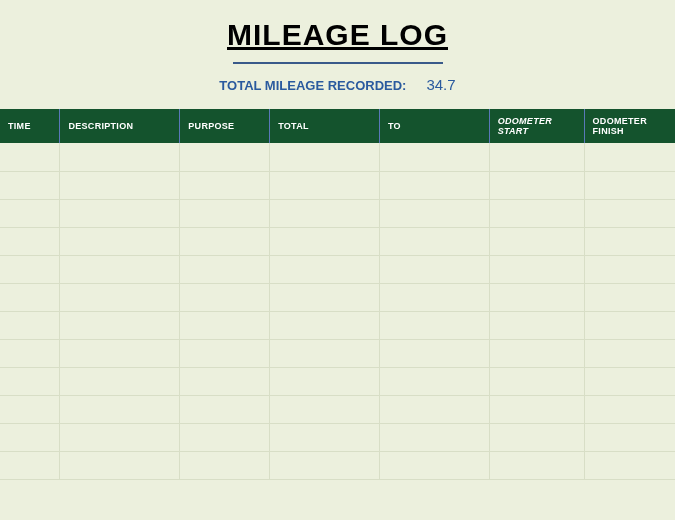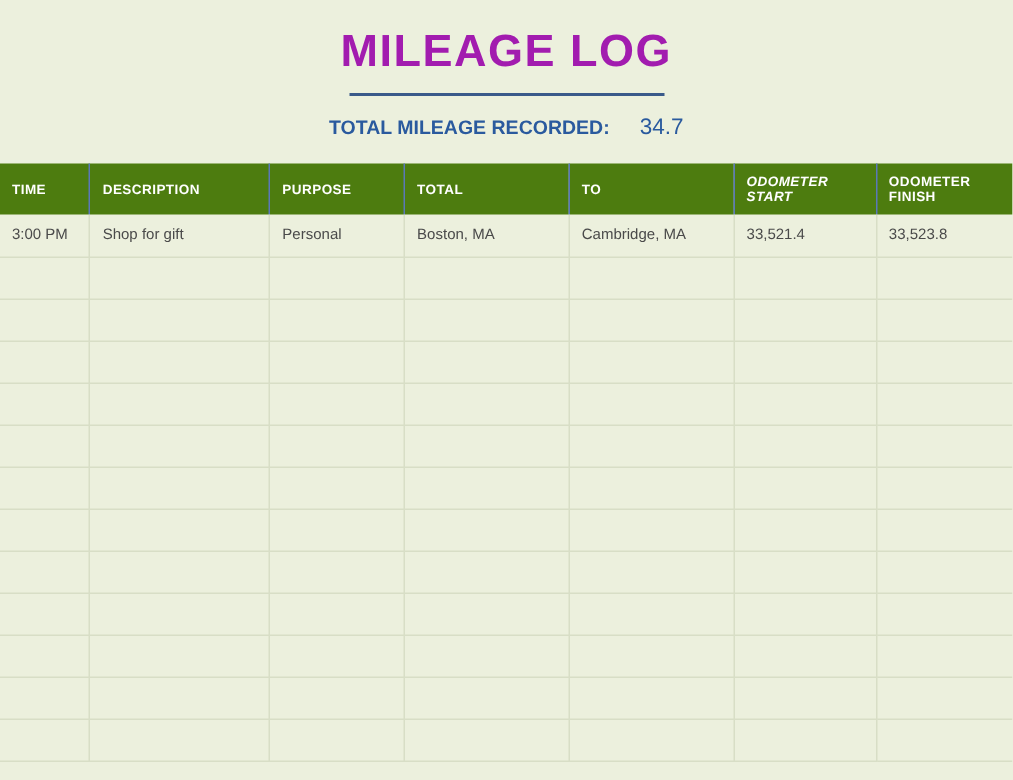--- a/index.html
+++ b/index.html
@@ -12,24 +12,25 @@
       height: 520px;
       background: #ecf0dd;
       font-family: Arial, sans-serif;
       overflow: hidden;
     }
     .header {
       text-align: center;
       padding-top: 18px;
     }
     .title {
-      color: #a21caf;
+      color: #000000;
       font-size: 30px;
       font-weight: bold;
       letter-spacing: 1px;
+      text-decoration: underline;
     }
     .title-underline {
       width: 210px;
       height: 2px;
       background: #3a5a8a;
       margin: 10px auto 12px auto;
     }
     .total-row {
       display: flex;
       justify-content: center;
@@ -42,21 +43,21 @@
     }
     .total-value {
       font-size: 15px;
       font-weight: normal;
     }
     .table {
       width: 100%;
       border-collapse: collapse;
     }
     .table thead th {
-      background: #4d7c0f;
+      background: #14532d;
       color: #ffffff;
       font-size: 9px;
       font-weight: bold;
       text-align: left;
       padding: 7px 8px;
       border-right: 1px solid #5a78b8;
       letter-spacing: 0.3px;
     }
     .table thead th:last-child {
       border-right: none;
@@ -103,29 +104,20 @@
       <th class="col-desc">DESCRIPTION</th>
       <th class="col-purpose">PURPOSE</th>
       <th class="col-from">TOTAL</th>
       <th class="col-to">TO</th>
       <th class="col-odo-start">ODOMETER START</th>
       <th class="col-odo-end">ODOMETER FINISH</th>
     </tr>
   </thead>
   <tbody id="table-body">
       <tr>
-        <td>3:00 PM</td>
-        <td>Shop for gift</td>
-        <td>Personal</td>
-        <td>Boston, MA</td>
-        <td>Cambridge, MA</td>
-        <td class="num">33,521.4</td>
-        <td class="num">33,523.8</td>
-      </tr>
-      <tr>
         <td>&nbsp;</td>
         <td>&nbsp;</td>
         <td>&nbsp;</td>
         <td>&nbsp;</td>
         <td>&nbsp;</td>
         <td>&nbsp;</td>
         <td>&nbsp;</td>
       </tr>
       <tr>
         <td>&nbsp;</td>

